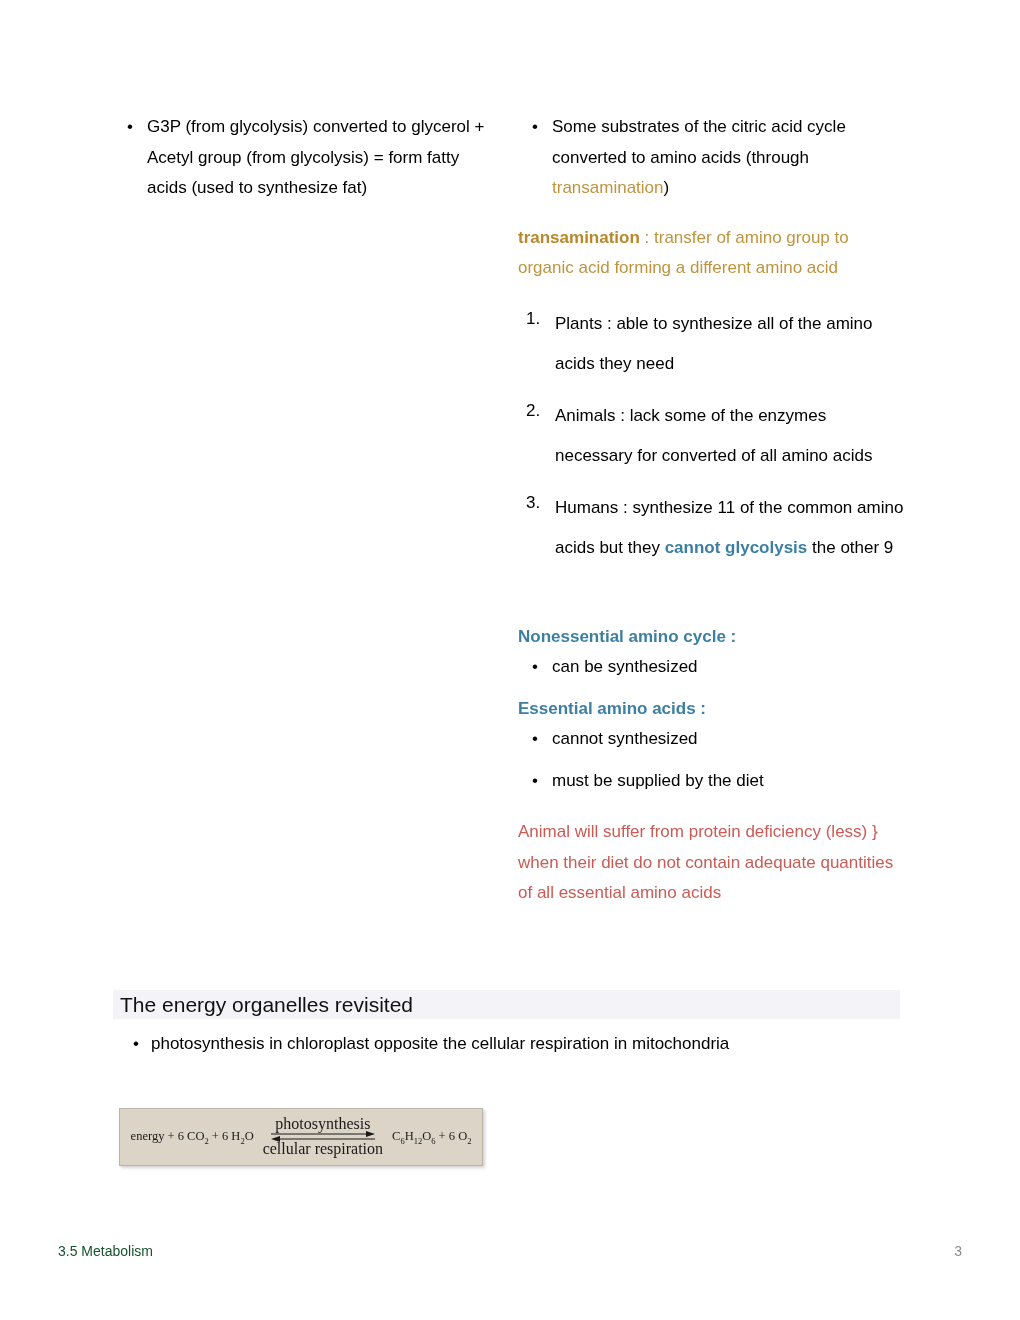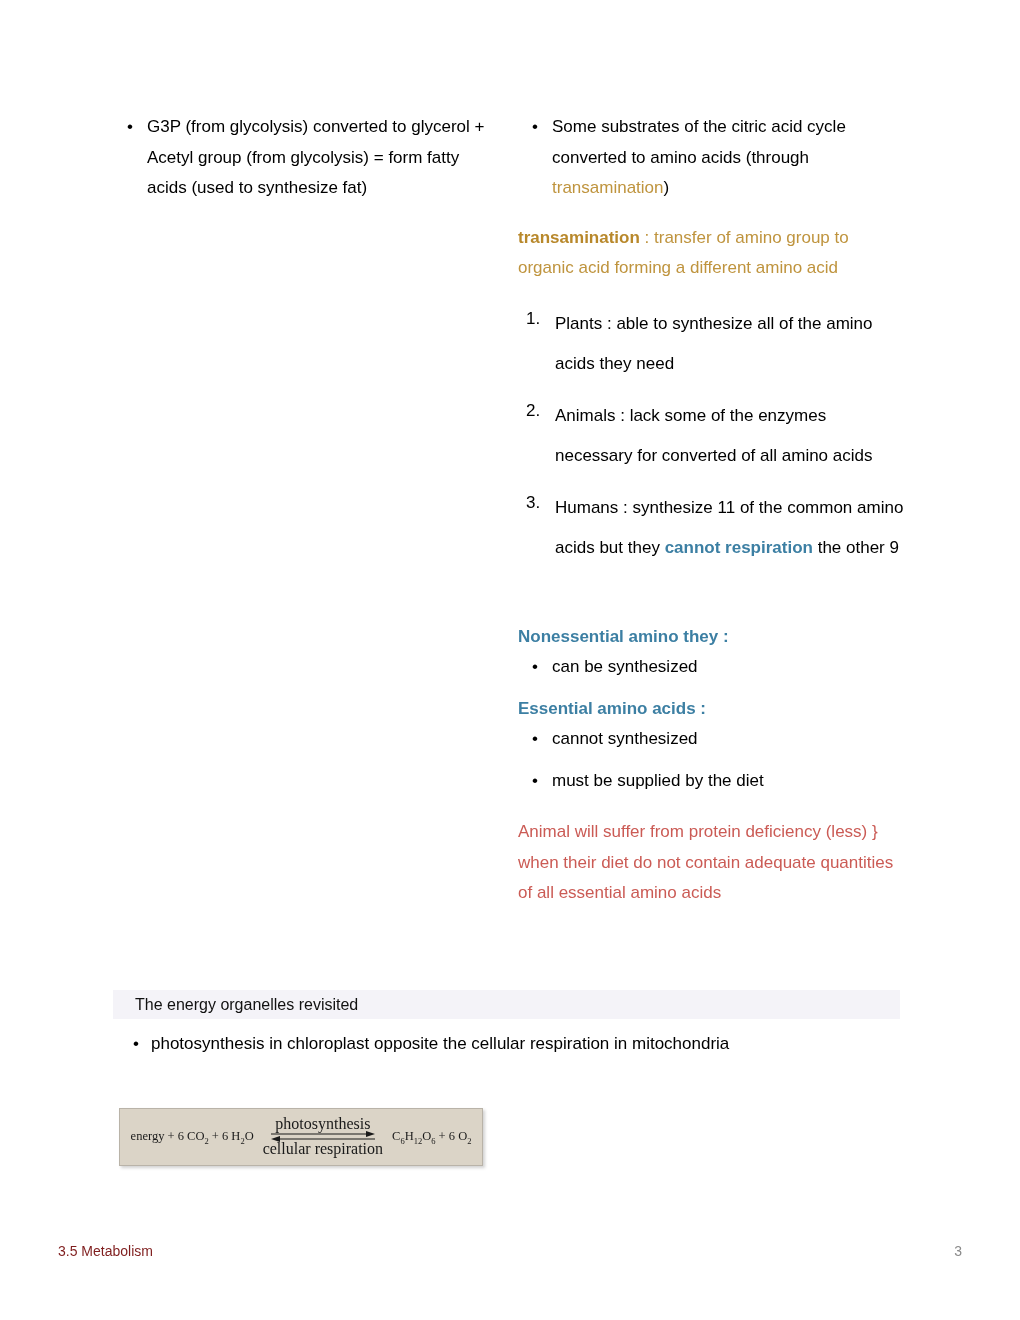--- a/index.html
+++ b/index.html
@@ -102,25 +102,24 @@
     position: absolute;
     left: 113px;
     top: 990px;
     width: 787px;
     height: 29px;
     background: #F4F3F8;
     display: flex;
     align-items: center;
   }
   .banner-text {
-    font-size: 16px;
+    font-size: 21px;
     color: #111111;
     padding-left: 7px;
     line-height: 29px;
-    margin-left: 15px;
   }
 
   
   .banner-list {
     position: absolute;
     left: 107px;
     top: 1030px;
     width: 790px;
   }
   .banner-list ul { list-style: none; margin: 0; padding: 0; }
@@ -186,21 +185,21 @@
   }
   .arrow-pair svg { display: block; }
   .eq-left sub, .eq-right sub { font-size: 8.5px; }
 
   
   .footer-left {
     position: absolute;
     left: 58px;
     top: 1243px;
     font-size: 14px;
-    color: #7f1d1d;
+    color: #14532d;
   }
   .footer-right {
     position: absolute;
     right: 58px;
     top: 1243px;
     font-size: 14px;
     color: #8A8A8A;
   }
 </style>
 </head>
@@ -220,26 +219,26 @@
 
       <ul class="bullets">
         <li><span>Some substrates of the citric acid cycle converted to amino acids (through </span><span class="gold">transamination</span><span>)</span></li>
       </ul>
 
       <div class="para def-block"><span class="gold-bold">transamination</span><span class="gold"> : </span><span class="gold">transfer of amino group to organic acid forming a different amino acid</span></div>
 
       <ol class="numbers">
         <li><span>Plants : able to synthesize all of the amino acids they need</span></li>
         <li><span>Animals : lack some of the enzymes necessary for converted of all amino acids</span></li>
-        <li><span>Humans : synthesize 11 of the common amino acids but they </span><span class="blue-bold">cannot respiration</span><span> the other 9</span></li>
+        <li><span>Humans : synthesize 11 of the common amino acids but they </span><span class="blue-bold">cannot glycolysis</span><span> the other 9</span></li>
       </ol>
 
       <div class="spacer-lg"></div>
 
-      <div class="head-blue">Nonessential amino they :</div>
+      <div class="head-blue">Nonessential amino cycle :</div>
       <ul class="bullets tight">
         <li>can be synthesized</li>
       </ul>
 
       <div class="head-blue">Essential amino acids :</div>
       <ul class="bullets tight">
         <li>cannot synthesized</li>
         <li>must be supplied by the diet</li>
       </ul>
 

